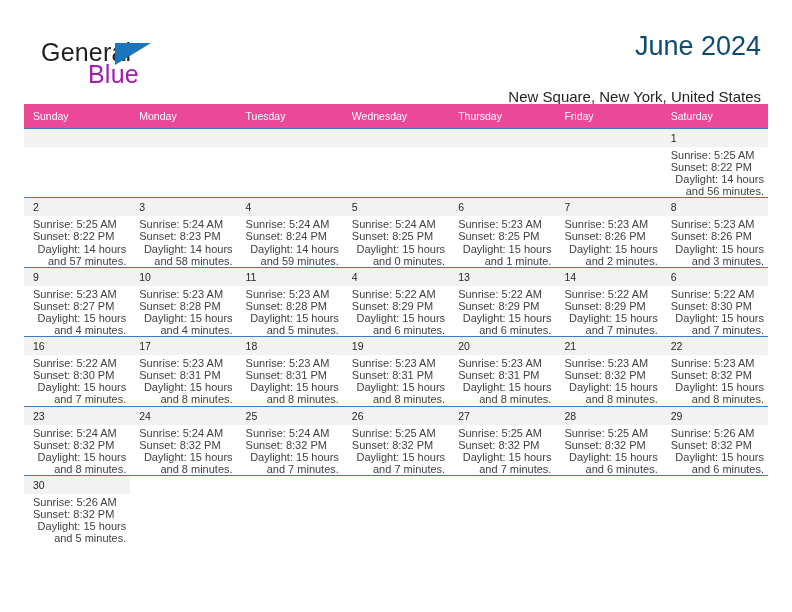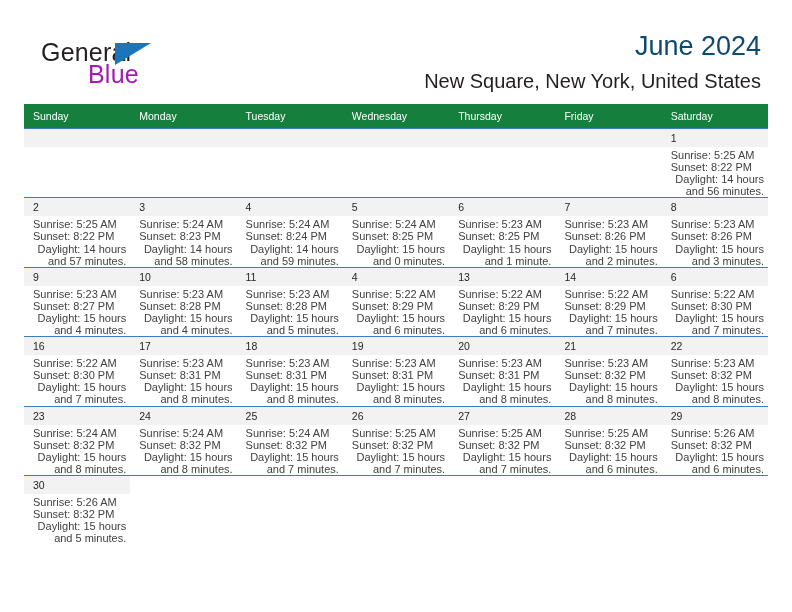--- a/index.html
+++ b/index.html
@@ -70,38 +70,38 @@
     top: 30px;
     text-align: right;
   }
   .month-title {
     font-size: 27px;
     color: #0c4a6e;
     line-height: 32px;
     white-space: nowrap;
   }
   .location-title {
-    font-size: 20px;
+    font-size: 15px;
     color: #231f20;
     line-height: 20px;
-    margin-top: 9px;
+    margin-top: 25px;
     white-space: nowrap;
   }
 
   
   .calendar {
     position: absolute;
     left: 24px;
     top: 104px;
     width: 744px;
     border-collapse: collapse;
     table-layout: fixed;
   }
   .calendar th {
-    background: #15803d;
+    background: #ec4899;
     color: #ffffff;
     font-size: 10.5px;
     font-weight: normal;
     text-align: left;
     padding: 6px 0 6px 9px;
     height: 10px;
     border: none;
   }
   .calendar td {
     width: 106.28px;

